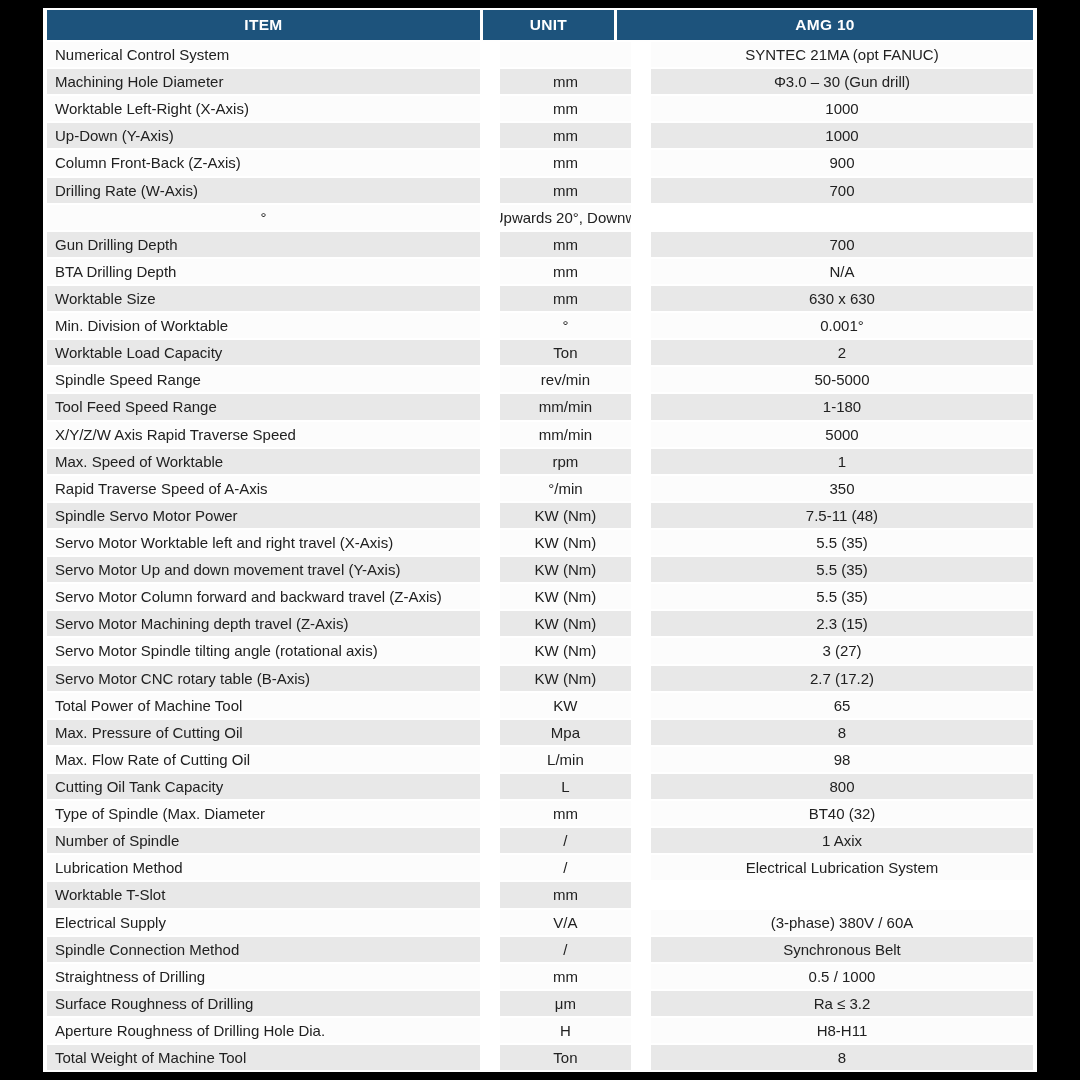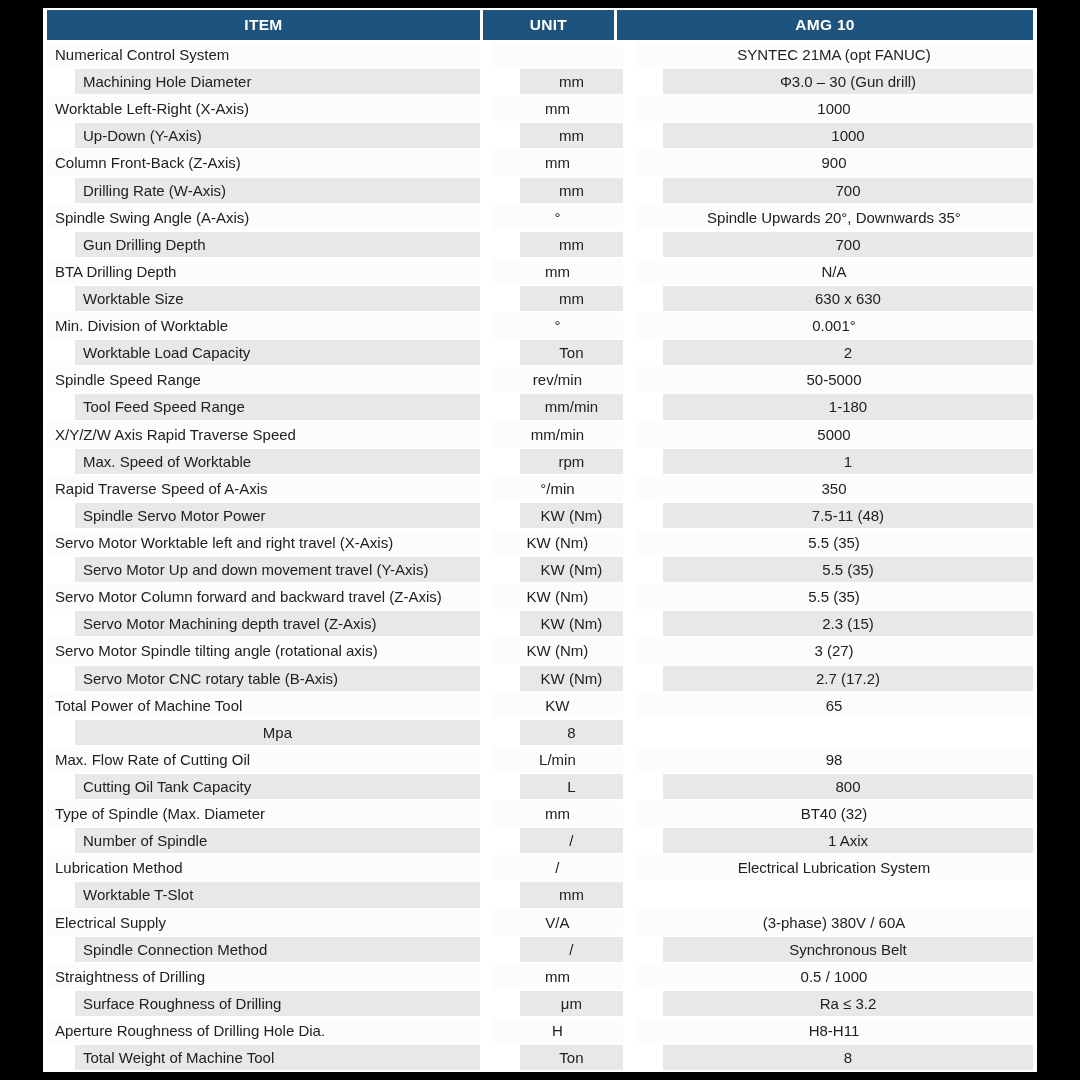--- a/index.html
+++ b/index.html
@@ -49,34 +49,34 @@
     justify-content: center;
     font-size: 15.5px;
     font-weight: bold;
     letter-spacing: 0.3px;
   }
   .tr {
     flex: 1 1 0;
     min-height: 0;
     display: grid;
     grid-template-columns: 43.9% 13.3% 1fr;
-    gap: 12px;
+    gap: 20px;
   }
   .td {
     display: flex;
     align-items: center;
     font-size: 15px;
     color: var(--text);
     white-space: nowrap;
     overflow: hidden;
   }
   .td.item { justify-content: flex-start; padding-left: 8px; }
   .td.unit, .td.value { justify-content: center; }
   .tr.odd  .td { background: var(--row-odd); }
-  .tr.even .td { background: var(--row-even); margin-left: 28px; }
+  .tr.even .td { background: var(--row-even); }
 </style>
 </head>
 <body>
 
 <div class="canvas">
   <div class="page">
     <div class="spec-table">
       <div class="header-row">
         <div class="th">ITEM</div>
         <div class="th">UNIT</div>
@@ -113,21 +113,20 @@
     <div class="td value">900</div>
   </div>
 
   <div class="tr even">
     <div class="td item">Drilling Rate (W-Axis)</div>
     <div class="td unit">mm</div>
     <div class="td value">700</div>
   </div>
 
   <div class="tr odd">
-    <div class="td item">Spindle Swing Angle (A-Axis)</div>
     <div class="td unit">°</div>
     <div class="td value">Spindle Upwards 20°, Downwards 35°</div>
   </div>
 
   <div class="tr even">
     <div class="td item">Gun Drilling Depth</div>
     <div class="td unit">mm</div>
     <div class="td value">700</div>
   </div>
 
@@ -227,20 +226,21 @@
     <div class="td value">2.7 (17.2)</div>
   </div>
 
   <div class="tr odd">
     <div class="td item">Total Power of Machine Tool</div>
     <div class="td unit">KW</div>
     <div class="td value">65</div>
   </div>
 
   <div class="tr even">
+    <div class="td item">Max. Pressure of Cutting Oil</div>
     <div class="td unit">Mpa</div>
     <div class="td value">8</div>
   </div>
 
   <div class="tr odd">
     <div class="td item">Max. Flow Rate of Cutting Oil</div>
     <div class="td unit">L/min</div>
     <div class="td value">98</div>
   </div>
 

